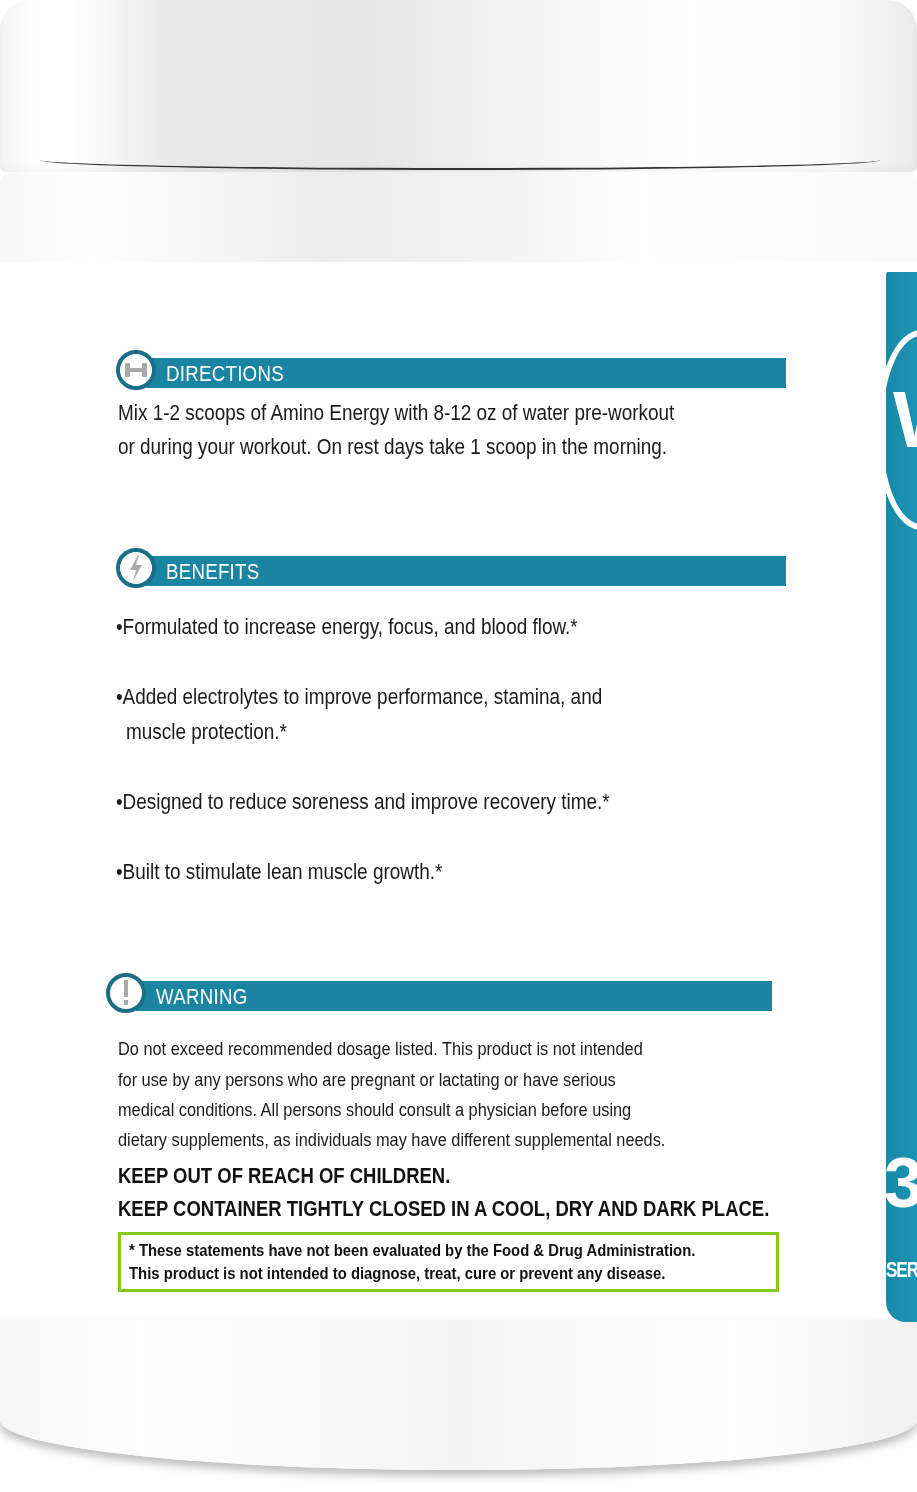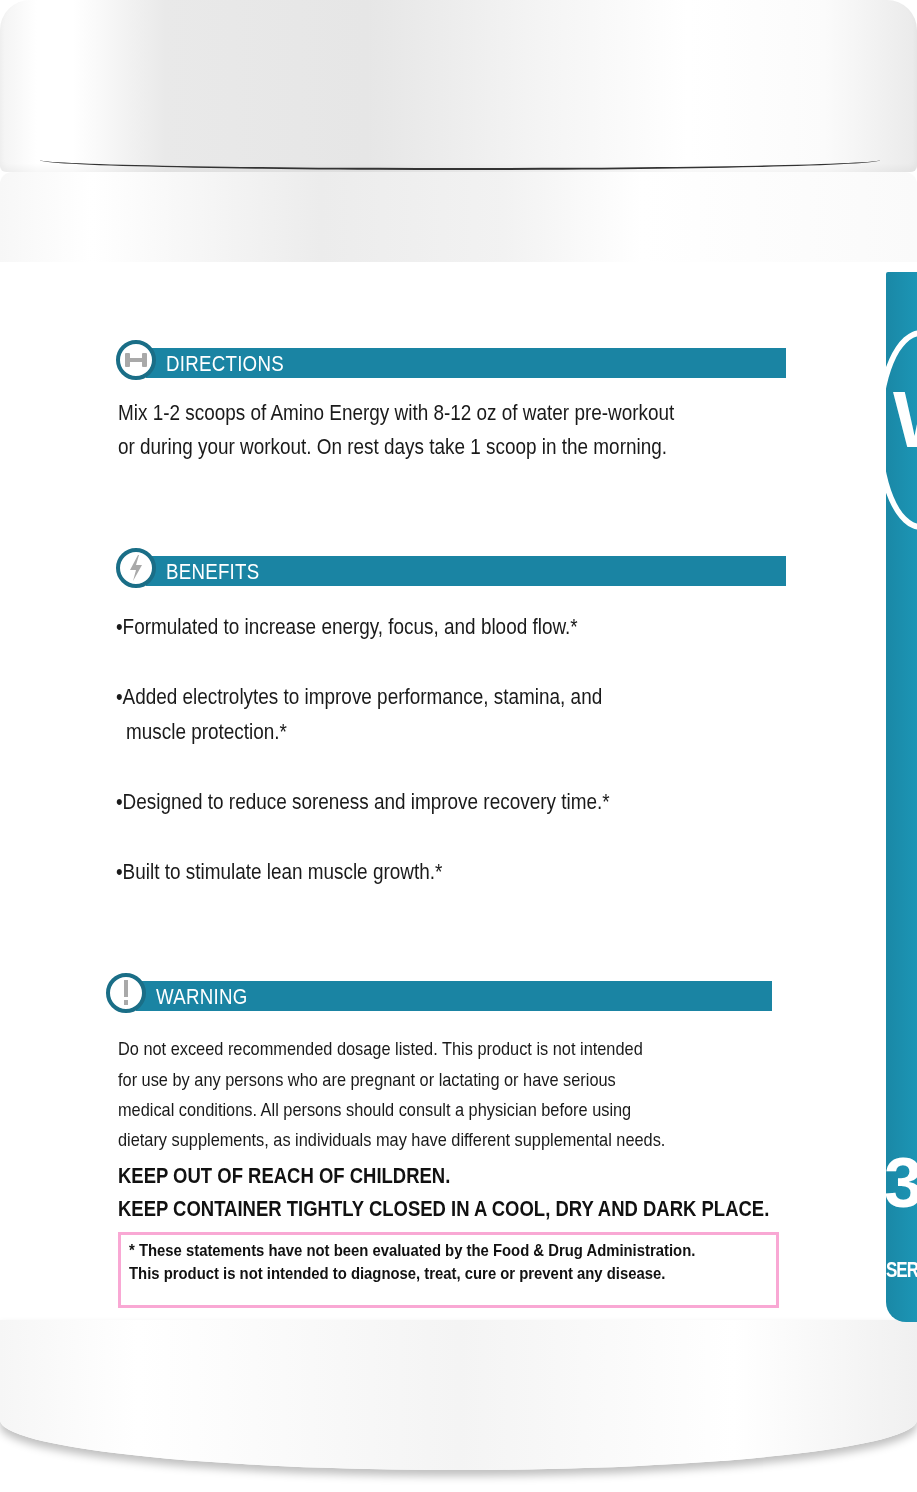--- a/index.html
+++ b/index.html
@@ -29,39 +29,39 @@
   .section-head { position:absolute; height:44px; }
   .section-bar { position:absolute; left:30px; top:8px; height:30px; background:#1a84a3; }
   .section-title { position:absolute; left:50px; top:9px; color:#fff; font-size:22px; font-weight:normal;
                    letter-spacing:0.3px; transform:scaleX(0.85); transform-origin:left center; line-height:30px; }
   .badge { position:absolute; left:0; top:0; width:40px; height:40px; border:4px solid #1a6e87; border-radius:50%;
            background:#fff; box-sizing:border-box; display:flex; align-items:center; justify-content:center; z-index:2; }
 
   .text { position:absolute; font-size:22px; color:#1a1a1a; transform:scaleX(0.86); transform-origin:left top; white-space:nowrap; }
   .warn-text { position:absolute; left:118px; font-size:19px; color:#1a1a1a; transform:scaleX(0.86); transform-origin:left top; white-space:nowrap; }
   .caps { position:absolute; left:118px; font-size:22px; font-weight:bold; color:#111; transform:scaleX(0.84); transform-origin:left top; white-space:nowrap; }
-  .disclaimer { position:absolute; left:118px; top:1232px; width:661px; height:76px; border:3px solid #f9a8d4; box-sizing:border-box; }
+  .disclaimer { position:absolute; left:118px; top:1232px; width:661px; height:60px; border:3px solid #84cc16; box-sizing:border-box; }
   .disc-line { position:absolute; left:8px; font-size:16.5px; font-weight:bold; color:#111; transform:scaleX(0.9); transform-origin:left top; white-space:nowrap; }
 </style>
 </head>
 <body>
 
 <div class="lid"></div>
 <div class="lid-seam"></div>
 <div class="shoulder"></div>
 <div class="body-label"></div>
 <div class="base"></div>
 
 <div class="side-band"></div>
 <div class="side-logo"></div>
 <div class="side-logo-letter">W</div>
 <div class="side-count">3</div>
 <div class="side-serv">SERVI</div>
 
-<div class="section-head" style="left:116px; top:340px; width:670px;">
+<div class="section-head" style="left:116px; top:350px; width:670px;">
   <div class="badge">
     <svg width="24" height="16" viewBox="0 0 24 16">
       <rect x="1" y="1" width="5" height="14" rx="1" fill="#a9a9a9"></rect>
       <rect x="18" y="1" width="5" height="14" rx="1" fill="#a9a9a9"></rect>
       <rect x="6" y="6" width="12" height="4" fill="#a9a9a9"></rect>
     </svg>
   </div>
   <div class="section-bar" style="width:640px;"></div>
   <div class="section-title">DIRECTIONS</div>
 </div>

